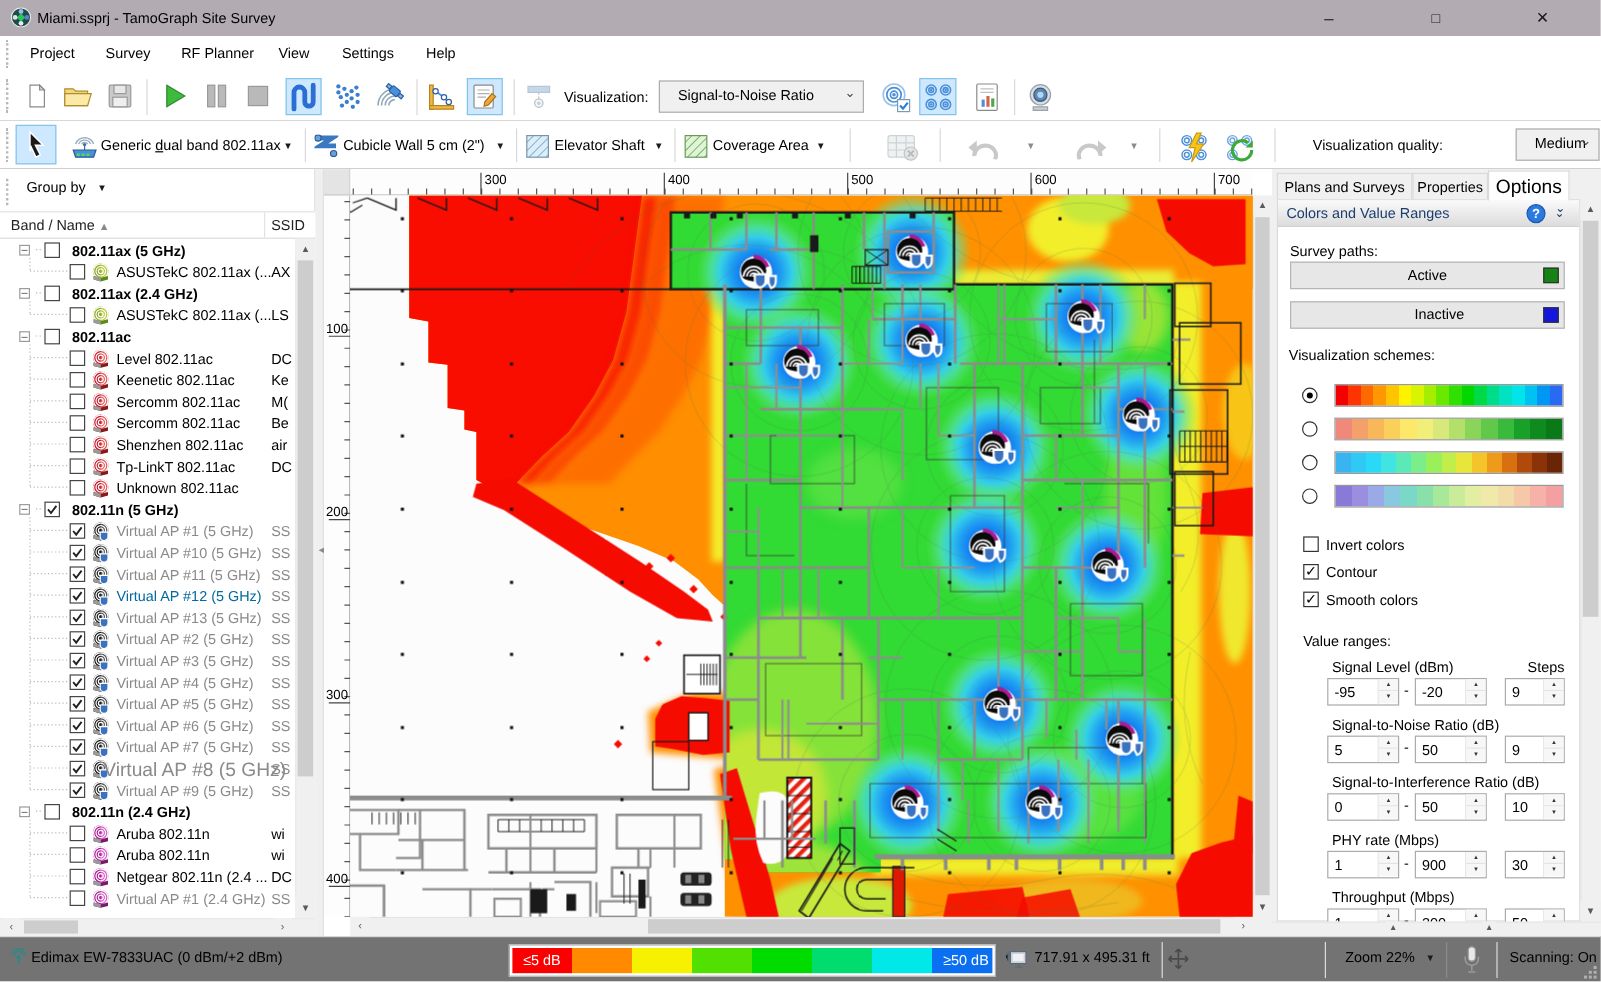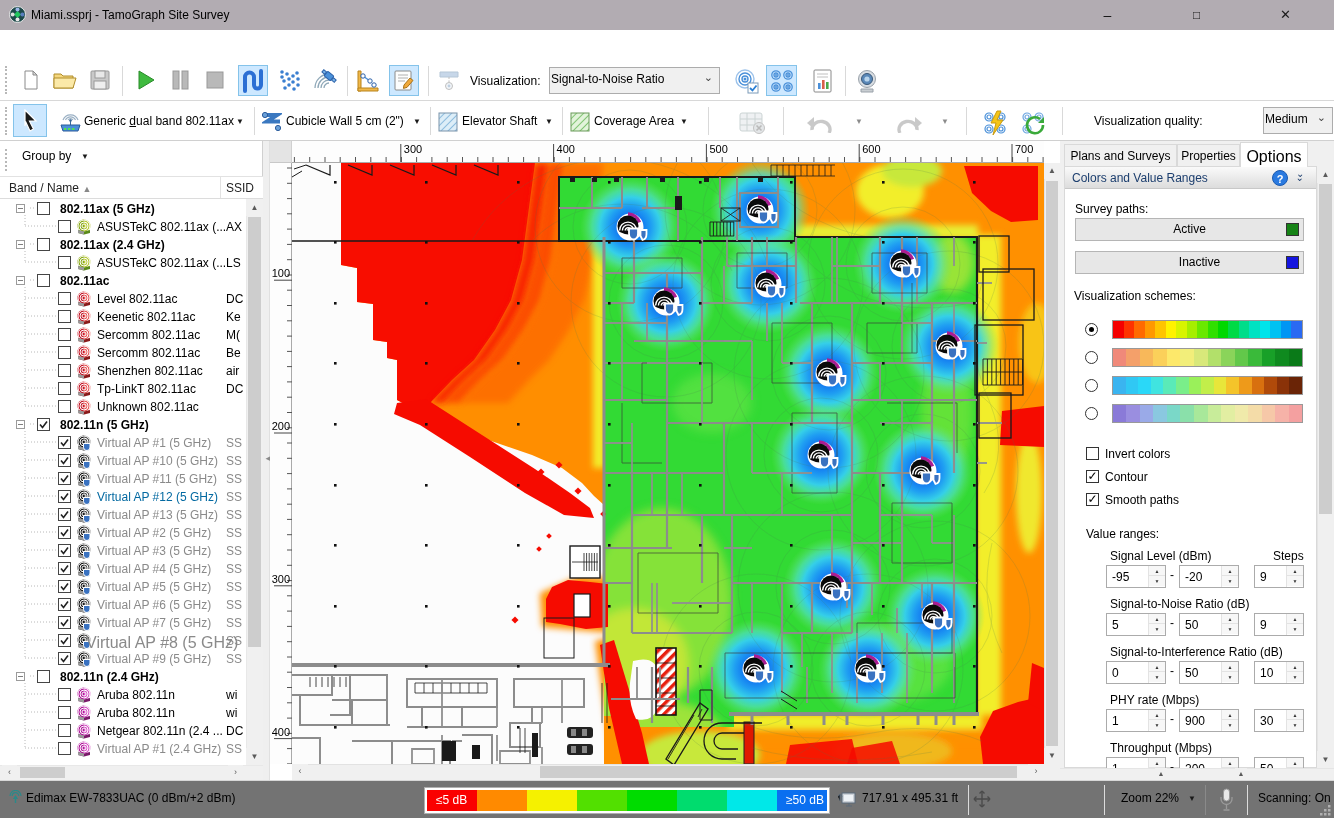--- a/index.html
+++ b/index.html
@@ -14,21 +14,21 @@
 #menu { position:absolute; left:0; top:30px; width:1334px; height:30px; background:#fff; }
 #menu span.mi { position:absolute; top:7px; font-size:12px; color:#000; }
 .grip { position:absolute; width:3px; border-left:2px dotted #b8b8b8; }
 
 #tb1 { position:absolute; left:0; top:60px; width:1334px; height:41px; background:#fff; border-bottom:1px solid #d8d8d8; }
 #tb2 { position:absolute; left:0; top:101px; width:1334px; height:40px; background:#fff; border-bottom:1px solid #d0d0d0; }
 .tsep { position:absolute; width:1px; background:#d9d9d9; }
 .selbox { position:absolute; background:#cde8ff; border:1px solid #84c3ea; }
 .tbtxt { position:absolute; font-size:12px; color:#000; }
 .combo { position:absolute; background:#f0f0f0; border:1px solid #acacac; font-size:12px; color:#000; }
-.combo .cv { position:absolute; left:1px; top:4px;text-align:right; }
+.combo .cv { position:absolute; left:15px; top:4px;text-align:right; }
 .combo .ca { position:absolute; right:6px; top:3px; color:#444; font-size:11px; }
 .ddarr { position:absolute; font-size:8px; color:#1a1a1a; }
 
 #leftpanel { position:absolute; left:0; top:141px; width:263px; height:639px; background:#fff; border-right:1px solid #d0d0d0; }
 #rightpanel { position:absolute; left:1060px; top:141px; width:274px; height:639px; background:#f0f0f0; }
 #statusbar { position:absolute; left:0; top:780px; width:1334px; height:38px; background:#737373; border-top:1px solid #d7d7d7; font-size:12px; }
 
 #canvas { position:absolute; left:263px; top:141px; width:797px; height:639px; background:#fff; }
 
 .trow { position:absolute; left:0; height:18px; width:246px; font-size:12px; white-space:nowrap; }
@@ -60,20 +60,29 @@
         <circle cx="8.5" cy="13.4" r="2" fill="#e8e8e8"></circle>
         <circle cx="3.6" cy="8.5" r="2" fill="#e0e0e0"></circle>
         <circle cx="13.4" cy="8.5" r="2" fill="#5a7fc0"></circle>
       </svg>
  <div class="txt">Miami.ssprj - TamoGraph Site Survey</div>
  <div class="winbtn" style="left:1085px;font-size:14px;">–</div>
  <div class="winbtn" style="left:1174px;font-size:12px;">□</div>
  <div class="winbtn" style="left:1263px;font-size:13px;">✕</div>
 </div>
 
+<div id="menu">
+ <div class="grip" style="left:5px;top:3px;height:24px"></div>
+ <span class="mi" style="left:25px">Project</span>
+ <span class="mi" style="left:88px">Survey</span>
+ <span class="mi" style="left:151px">RF Planner</span>
+ <span class="mi" style="left:232px">View</span>
+ <span class="mi" style="left:285px">Settings</span>
+ <span class="mi" style="left:355px">Help</span>
+</div>
 
 <div id="tb1">
  <div class="grip" style="left:5px;top:6px;height:28px"></div>
  <svg class="abs" style="left:20px;top:9px" width="22" height="22" viewBox="0 0 22 22">
         <path d="M5 2h8l4 4v14H5z" fill="#fff" stroke="#8a8a8a"></path>
         <path d="M13 2l4 4h-4z" fill="#d8d8d8" stroke="#8a8a8a"></path>
       </svg>
  <svg class="abs" style="left:53px;top:10px" width="24" height="20" viewBox="0 0 24 20">
         <path d="M1 4h7l2 2h10v12H1z" fill="#f5d77e" stroke="#b08d2a"></path>
         <path d="M1 8h22l-3 10H1z" fill="#fbe9a8" stroke="#b08d2a"></path>
@@ -898,21 +907,21 @@
 <div class="vbar" style="top:207px;background:linear-gradient(90deg,#f0897a 0.0%,#f0897a 7.1%,#f4a06a 7.1%,#f4a06a 14.3%,#f8b85a 14.3%,#f8b85a 21.4%,#fbd05a 21.4%,#fbd05a 28.6%,#fde86a 28.6%,#fde86a 35.7%,#f2ee7a 35.7%,#f2ee7a 42.9%,#d8e87a 42.9%,#d8e87a 50.0%,#b2e06a 50.0%,#b2e06a 57.1%,#8ad45a 57.1%,#8ad45a 64.3%,#62c84a 64.3%,#62c84a 71.4%,#3aba3a 71.4%,#3aba3a 78.6%,#18a028 78.6%,#18a028 85.7%,#0f8a1f 85.7%,#0f8a1f 92.9%,#0a7a18 92.9%,#0a7a18 100.0%)"></div>
 <div class="radio" style="left:25px;top:238px"></div>
 <div class="vbar" style="top:235px;background:linear-gradient(90deg,#3ab4f0 0.0%,#3ab4f0 6.7%,#30c8f4 6.7%,#30c8f4 13.3%,#2ad8f8 13.3%,#2ad8f8 20.0%,#40e4e0 20.0%,#40e4e0 26.7%,#5aeab8 26.7%,#5aeab8 33.3%,#7aee8a 33.3%,#7aee8a 40.0%,#9af05a 40.0%,#9af05a 46.7%,#c2ee4a 46.7%,#c2ee4a 53.3%,#e8e63a 53.3%,#e8e63a 60.0%,#f4c42a 60.0%,#f4c42a 66.7%,#ee9a1a 66.7%,#ee9a1a 73.3%,#d8700f 73.3%,#d8700f 80.0%,#b04a0a 80.0%,#b04a0a 86.7%,#8a3208 86.7%,#8a3208 93.3%,#6a2406 93.3%,#6a2406 100.0%)"></div>
 <div class="radio" style="left:25px;top:266px"></div>
 <div class="vbar" style="top:263px;background:linear-gradient(90deg,#8a7ad8 0.0%,#8a7ad8 7.1%,#9a8ee0 7.1%,#9a8ee0 14.3%,#9aaae8 14.3%,#9aaae8 21.4%,#8ac8e0 21.4%,#8ac8e0 28.6%,#7ad8c8 28.6%,#7ad8c8 35.7%,#8ae0aa 35.7%,#8ae0aa 42.9%,#a8e89a 42.9%,#a8e89a 50.0%,#c8ec9a 50.0%,#c8ec9a 57.1%,#e2eea2 57.1%,#e2eea2 64.3%,#f0eaaa 64.3%,#f0eaaa 71.4%,#f4dca8 71.4%,#f4dca8 78.6%,#f6c8a8 78.6%,#f6c8a8 85.7%,#f6b2a8 85.7%,#f6b2a8 92.9%,#f4a0a0 92.9%,#f4a0a0 100.0%)"></div>
 <div class="rpcb" style="left:26px;top:306px"></div>
 <div class="rlabel" style="left:45px;top:306px">Invert colors</div>
 <div class="rpcb" style="left:26px;top:329px">✓</div>
 <div class="rlabel" style="left:45px;top:329px">Contour</div>
 <div class="rpcb" style="left:26px;top:352px">✓</div>
-<div class="rlabel" style="left:45px;top:352px">Smooth paths</div>
+<div class="rlabel" style="left:45px;top:352px">Smooth colors</div>
 <div class="rlabel" style="left:26px;top:386px">Value ranges:</div>
 <div class="rlabel" style="left:50px;top:408px">Signal Level (dBm)</div>
 <div class="rlabel" style="left:213px;top:408px">Steps</div>
 <div class="spin" style="left:46px;top:424px;width:60px">
         <span class="v">-95</span>
         <div class="arrows">
           <div>▲</div>
           <div>▼</div>
         </div>
       </div>

